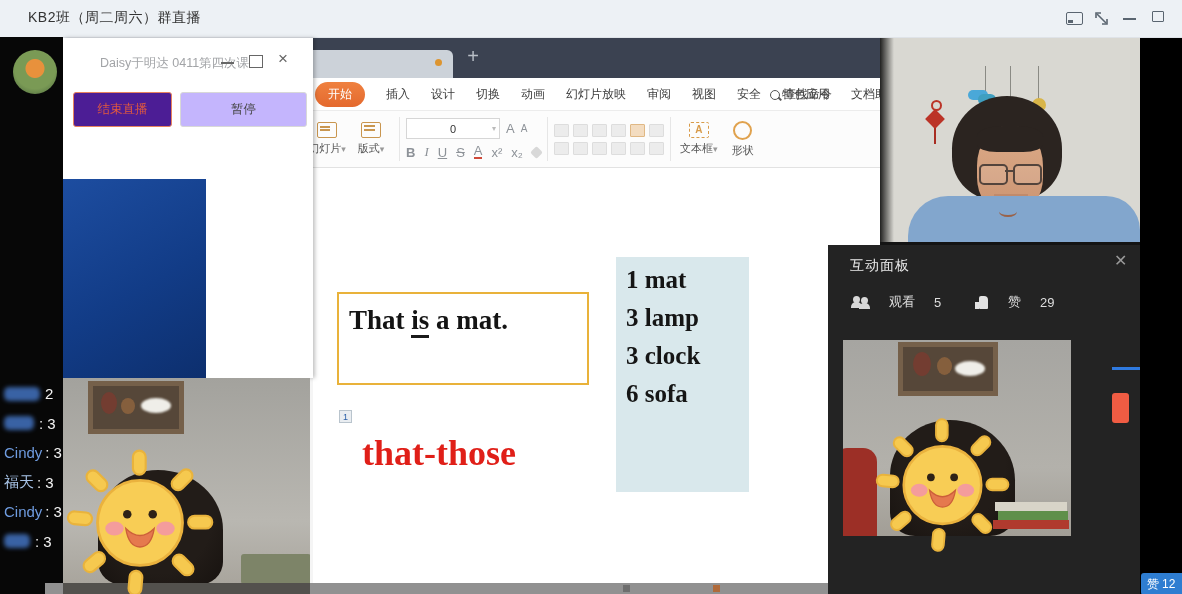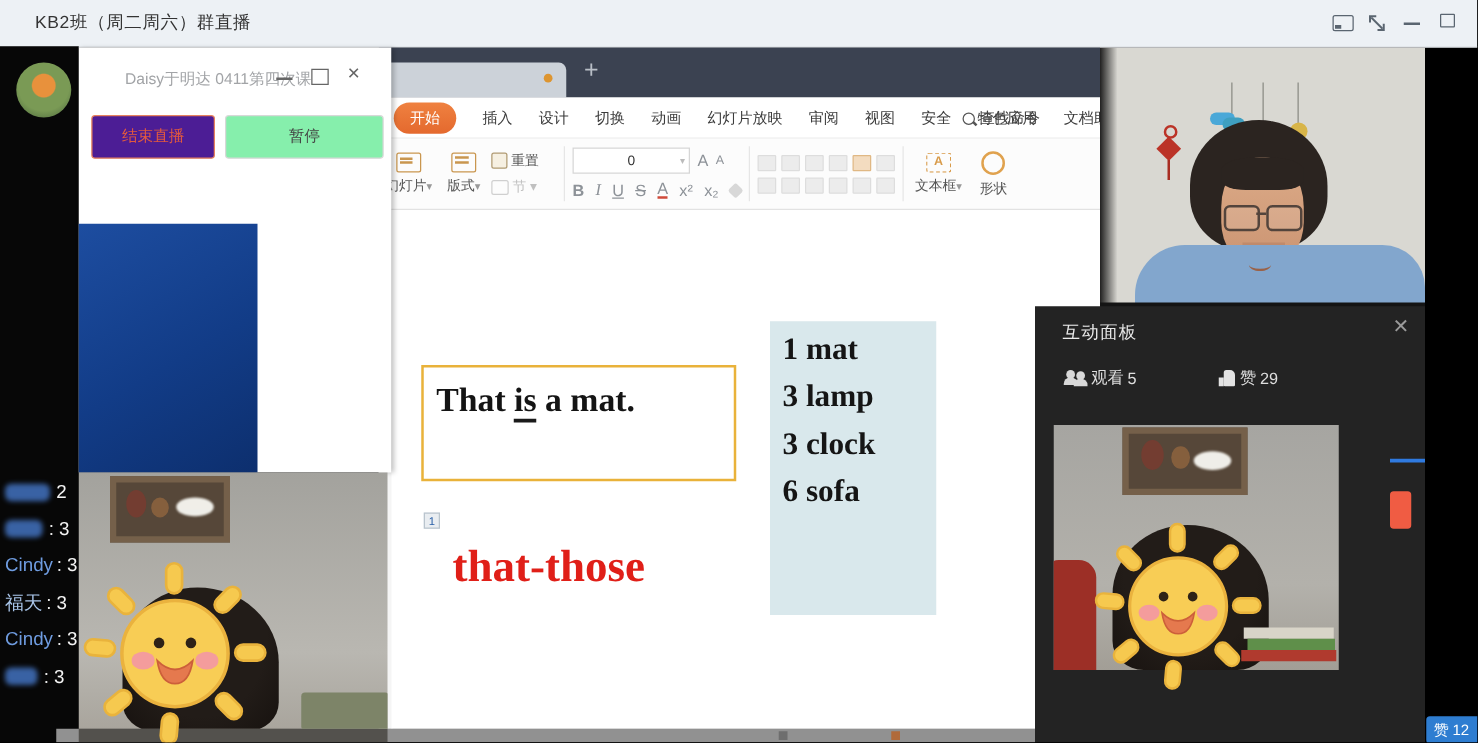--- a/index.html
+++ b/index.html
@@ -98,21 +98,21 @@
   .tb-dot2{left:713px;top:585px;width:7px;height:7px;background:#b06a3a;}
 
   
   .streamwin{left:63px;top:38px;width:250px;height:340px;background:#fff;box-shadow:2px 0 4px rgba(0,0,0,.25);}
   .sw-title{left:37px;top:17px;font-size:12.5px;color:#a2a4a7;filter:blur(.4px);white-space:nowrap;}
   .sw-min{left:158px;top:24px;width:13px;height:2px;background:#666;}
   .sw-max{left:186px;top:17px;width:12px;height:11px;border:1.5px solid #666;}
   .sw-close{left:215px;top:11px;font-size:17px;color:#666;}
   .btn-end{left:10px;top:54px;width:97px;height:33px;background:#4c1d95;border:1px solid #e8825e;border-radius:3px;
            color:#e35a3d;font-size:12.5px;display:flex;align-items:center;justify-content:center;filter:blur(.3px);}
-  .btn-pause{left:117px;top:54px;width:125px;height:33px;background:#86efac;border:1px solid #d8d8d8;border-radius:3px;
+  .btn-pause{left:117px;top:54px;width:125px;height:33px;background:#c4b5fd;border:1px solid #d8d8d8;border-radius:3px;
              color:#444;font-size:12.5px;display:flex;align-items:center;justify-content:center;}
   .blue-rect{left:0px;top:141px;width:143px;height:199px;
              background:linear-gradient(150deg,#1d4da0 0%,#123c87 55%,#0d2f6e 100%);}
 
   
   .cam{overflow:hidden;}
   .cam-bl{left:63px;top:378px;width:247px;height:205px;}
   .cam-bl .scene{position:absolute;inset:0;overflow:hidden;background:linear-gradient(180deg,#a3a29d,#b9b7b1 70%,#a9a59d);}
   .pic-frame{border:5px solid #75604a;background:#564739;box-sizing:border-box;}
   .pf-glare{position:absolute;background:#fdfdf8;border-radius:50%;opacity:.92;filter:blur(1px);}
@@ -134,21 +134,21 @@
   .bridge{position:absolute;width:8px;height:2px;background:#53443c;}
   .smile{position:absolute;left:119px;top:168px;width:18px;height:9px;border-bottom:2.5px solid #9a6248;border-radius:50%;}
   .shirt{position:absolute;left:28px;top:158px;width:232px;height:56px;background:#82a6cd;border-radius:40px 34px 0 0;}
   .neck{position:absolute;left:114px;top:156px;width:34px;height:20px;background:#c08a6b;border-radius:0 0 12px 12px;}
   .cam-strip{position:absolute;left:0;top:204px;width:100%;height:7px;background:#141414;}
 
   
   .panel{left:828px;top:245px;width:312px;height:349px;background:#232323;}
   .panel-title{left:22px;top:12px;font-size:14px;color:#e9e9e9;letter-spacing:1px;}
   .panel-close{left:286px;top:6px;font-size:16px;color:#9a9a9a;}
-  .stat{position:absolute;top:48px;display:flex;align-items:center;gap:3px;font-size:13px;color:#dedede;}
+  .stat{position:absolute;top:48px;display:flex;align-items:center;gap:19px;font-size:13px;color:#dedede;}
   .stat-viewers{left:24px;}
   .stat-likes{left:147px;}
   .ppl-icon{width:18px;height:12px;position:relative;}
   .ppl-icon::before{content:"";position:absolute;left:1px;top:0px;width:7px;height:7px;border-radius:50%;background:#d8d8d8;box-shadow:8px 1px 0 #d8d8d8;}
   .ppl-icon::after{content:"";position:absolute;left:-1px;top:6px;width:11px;height:6px;border-radius:5px 5px 0 0;background:#d8d8d8;box-shadow:8px 1px 0 #d8d8d8;}
   .thumb-icon{width:14px;height:13px;position:relative;}
   .thumb-icon::before{content:"";position:absolute;left:4px;top:0;width:9px;height:13px;border-radius:2px 4px 1px 1px;background:#e2e2e2;}
   .thumb-icon::after{content:"";position:absolute;left:0;top:6px;width:4px;height:7px;background:#e2e2e2;}
   .panel-video{left:15px;top:95px;width:228px;height:196px;overflow:hidden;
                background:linear-gradient(180deg,#a6a5a1,#b3b1ab 65%,#a29e96);}
@@ -205,31 +205,20 @@
       <span>查找命令</span>
     </div>
     <div class="abs wps-toolbar">
       <div class="tb-big">
         <div class="icon-slide"></div>
         <div><span>幻灯片</span><span class="car">▾</span></div>
       </div>
       <div class="tb-big">
         <div class="icon-layout"></div>
         <div><span>版式</span><span class="car">▾</span></div>
-      </div>
-      <div class="tb-col">
-        <div class="tb-mini">
-          <span class="icon-reset"></span>
-          <span>重置</span>
-        </div>
-        <div class="tb-mini dim">
-          <span class="icon-sec"></span>
-          <span>节</span>
-            <span class="car">▾</span>
-        </div>
       </div>
       <div class="vsep"></div>
       <div class="tb-fonts">
         <div class="fs-row">
           <div class="fs-box">0</div>
           <span class="fmt dim">A</span>
           <span class="fmt dim" style="font-size:10px">A</span>
         </div>
         <div class="fmt">
           <span class="fb">B</span>

